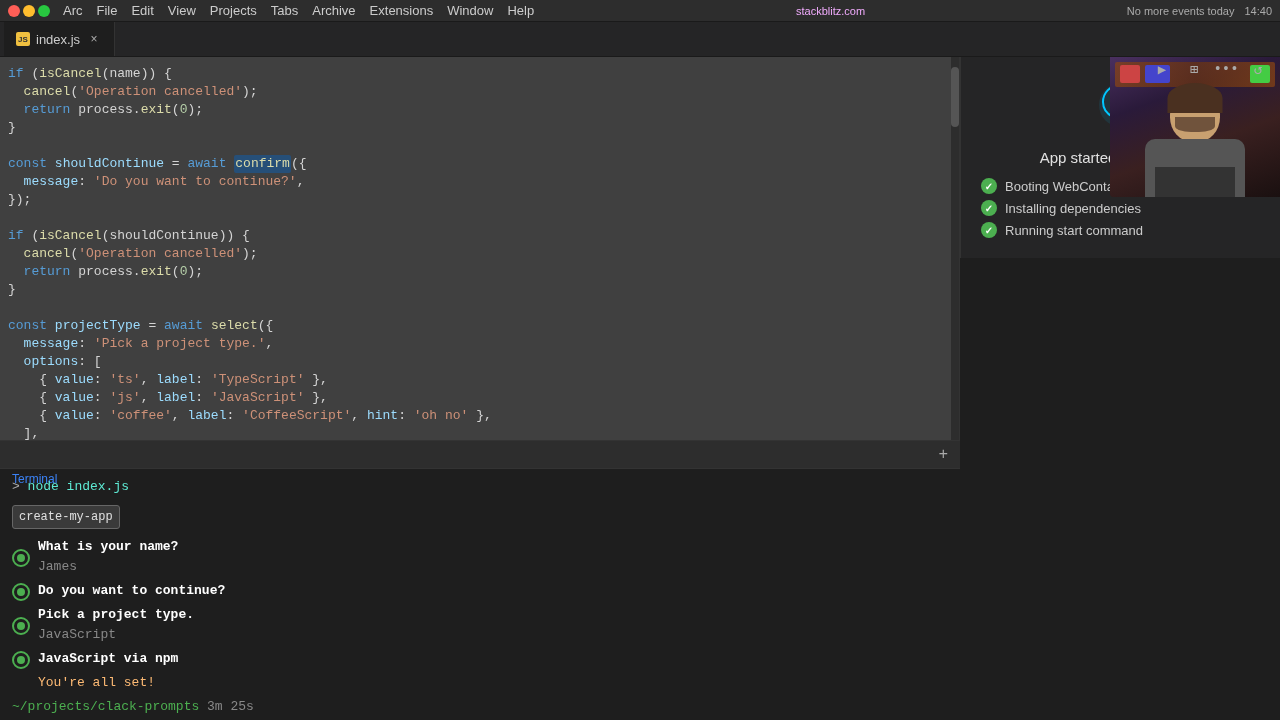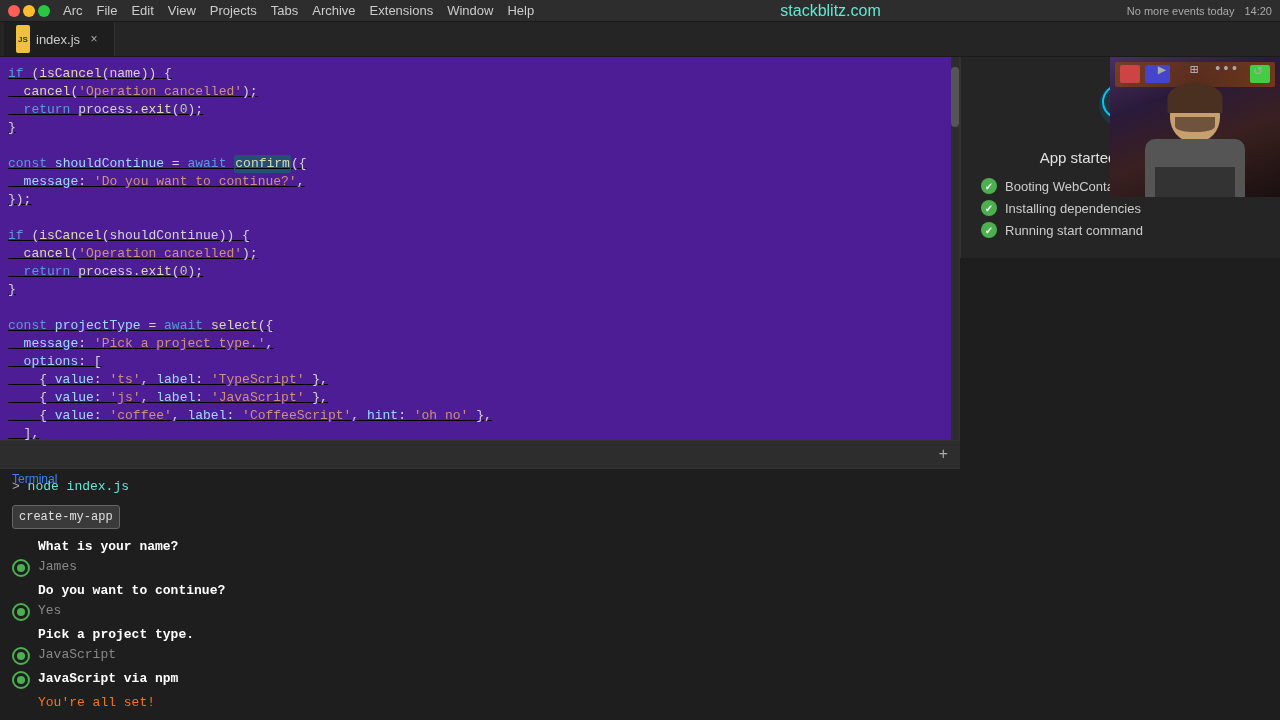--- a/index.html
+++ b/index.html
@@ -39,23 +39,23 @@
       display: flex;
       align-items: center;
       gap: 14px;
       margin-left: 10px;
       color: #ccc;
       font-family: -apple-system, sans-serif;
       font-size: 13px;
     }
     .titlebar-menu span { cursor: pointer; }
     .titlebar-center {
-      color: #5eead4;
+      color: #f0abfc;
       font-family: -apple-system, sans-serif;
-      font-size: 16px;
+      font-size: 11px;
     }
     .titlebar-right {
       display: flex;
       align-items: center;
       gap: 10px;
       color: #aaa;
       font-family: -apple-system, sans-serif;
       font-size: 11px;
     }
 
@@ -75,21 +75,21 @@
       padding: 0 12px;
       background: #1e1e1e;
       color: #ccc;
       font-family: -apple-system, sans-serif;
       font-size: 13px;
       gap: 6px;
       border-right: 1px solid #333;
     }
     .tab-icon {
       width: 14px;
-      height: 28px;
+      height: 14px;
       background: #f0c040;
       border-radius: 2px;
       font-size: 8px;
       display: flex;
       align-items: center;
       justify-content: center;
       color: #333;
       font-weight: bold;
     }
     .tab-close {
@@ -129,25 +129,24 @@
     
     .main-area {
       display: flex;
       flex-direction: column;
       height: calc(720px - 57px);
     }
 
     
     .code-editor {
       flex: 1;
-      background: #4c1d95;
+      background: #404040;
       overflow: hidden;
       position: relative;
       border-right: 1px solid #333;
-      text-decoration: underline;
     }
 
     .code-content {
       padding: 8px 0;
       position: relative;
     }
 
     .code-line {
       display: flex;
       align-items: baseline;
@@ -330,21 +329,21 @@
       border: 1px solid #666;
       color: #e0e0e0;
       padding: 1px 6px;
       border-radius: 3px;
       font-size: 12px;
       margin: 4px 0;
     }
 
     .term-question {
       display: flex;
-      align-items: flex-end;
+      align-items: center;
       gap: 8px;
       margin: 4px 0;
     }
 
     .term-circle {
       width: 18px;
       height: 18px;
       border-radius: 50%;
       border: 2px solid #4CAF50;
       display: flex;
@@ -433,21 +432,21 @@
       <span>Tabs</span>
       <span>Archive</span>
       <span>Extensions</span>
       <span>Window</span>
       <span>Help</span>
     </div>
   </div>
   <div class="titlebar-center">stackblitz.com</div>
   <div class="titlebar-right">
     <span>No more events today</span>
-    <span>14:20</span>
+    <span>14:40</span>
   </div>
 </div>
 
 <div class="tabbar">
   <div class="tab">
     <div class="tab-icon">JS</div>
     <span>index.js</span>
     <div class="tab-close">×</div>
   </div>
 
@@ -551,41 +550,40 @@
               <span class="term-bold">What is your name?</span>
               <span class="term-answer">James</span>
             </div>
           </div>
           <div class="term-question">
             <div class="term-circle">
               <div class="term-circle-inner"></div>
             </div>
             <div class="term-question-text">
               <span class="term-bold">Do you want to continue?</span>
-              <span class="term-answer">Yes</span>
             </div>
           </div>
           <div class="term-question">
             <div class="term-circle">
               <div class="term-circle-inner"></div>
             </div>
             <div class="term-question-text">
               <span class="term-bold">Pick a project type.</span>
               <span class="term-answer">JavaScript</span>
             </div>
           </div>
           <div class="term-question">
             <div class="term-circle">
               <div class="term-circle-inner"></div>
             </div>
             <div class="term-question-text">
               <span class="term-bold">JavaScript via npm</span>
             </div>
           </div>
-          <div style="margin: 4px 0 4px 26px; color: #f97316;">You're all set!</div>
+          <div style="margin: 4px 0 4px 26px; color: #fdba74;">You're all set!</div>
           <div style="margin: 4px 0; color: #888;">
             <span class="term-path">~/projects/clack-prompts</span>
             <span> </span>
             <span class="term-time">3m 25s</span>
           </div>
 
         </div>
       </div>
     </div>
 

